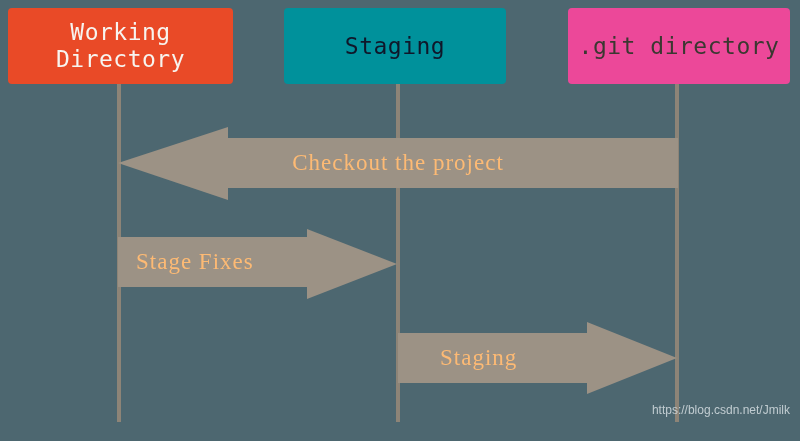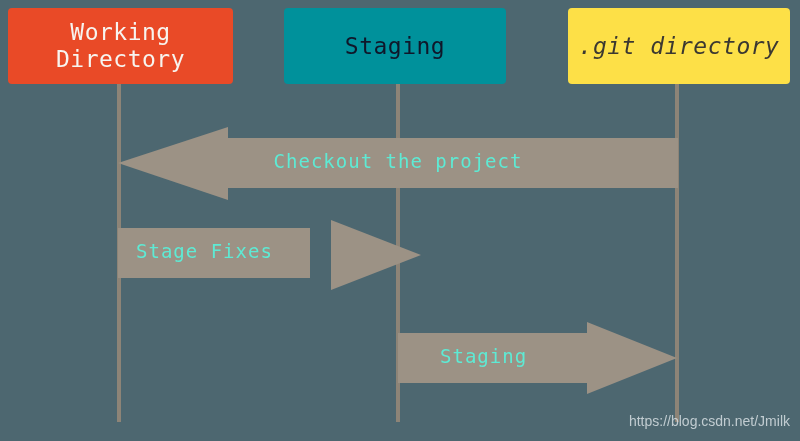--- a/index.html
+++ b/index.html
@@ -26,21 +26,21 @@
     flex-direction: column;
     align-items: center;
     justify-content: center;
     text-align: center;
     font-size: 23px;
     line-height: 27px;
     letter-spacing: 0.5px;
   }
   .col-box.working   { left: 8px;   width: 225px; background: #e94a27; color: #f7f4ef; }
   .col-box.staging   { left: 284px; width: 222px; background: #00919b; color: #0f172a; }
-  .col-box.gitdir    { left: 568px; width: 222px; background: #fde047; color: #3b3831; font-style: italic; }
+  .col-box.gitdir    { left: 568px; width: 222px; background: #ec4899; color: #3b3831; }
 
   
   .lifeline {
     position: absolute;
     top: 84px;
     width: 4px;
     height: 338px;
     background: #8d8477;
   }
   .lifeline.l1 { left: 117px; }
@@ -53,39 +53,40 @@
     position: absolute;
     background: #9c9285;
   }
   .arrow .head {
     position: absolute;
     width: 0;
     height: 0;
   }
   .arrow .label {
     position: absolute;
-    color: #5eead4;
-    font-size: 19px;
+    color: #fdba74;
+    font-size: 23px;
     white-space: nowrap;
     letter-spacing: 1px;
+    font-family: Liberation Serif, serif;
   }
 
   
   .arrow.checkout { left: 118px; top: 127px; width: 560px; height: 73px; }
   .arrow.checkout .body  { left: 108px; top: 11px; width: 452px; height: 50px; }
   .arrow.checkout .head  {
     left: 0; top: 0;
     border-top: 36px solid transparent;
     border-bottom: 37px solid transparent;
     border-right: 110px solid #9c9285;
   }
   .arrow.checkout .label { left: 0; right: 0; top: 23px; text-align: center; }
 
   
-  .arrow.stagefixes { left: 118px; top: 220px; width: 279px; height: 70px; padding-left: 24px; }
+  .arrow.stagefixes { left: 118px; top: 229px; width: 279px; height: 70px; }
   .arrow.stagefixes .body  { left: 0; top: 8px; width: 192px; height: 50px; }
   .arrow.stagefixes .head  {
     right: 0; top: 0;
     border-top: 35px solid transparent;
     border-bottom: 35px solid transparent;
     border-left: 90px solid #9c9285;
   }
   .arrow.stagefixes .label { left: 18px; top: 20px; }
 
   
@@ -96,23 +97,23 @@
     border-top: 36px solid transparent;
     border-bottom: 36px solid transparent;
     border-left: 90px solid #9c9285;
   }
   .arrow.commit .label { left: 42px; top: 23px; }
 
   
   .watermark {
     position: absolute;
     right: 10px;
-    bottom: 12px;
+    bottom: 24px;
     font-family: "Liberation Sans", sans-serif;
-    font-size: 14px;
+    font-size: 12px;
     color: rgba(214, 222, 226, 0.85);
   }
 </style>
 </head>
 <body>
 
 <div class="stage">
 
   <div class="col-box working">
     <span>Working</span>

